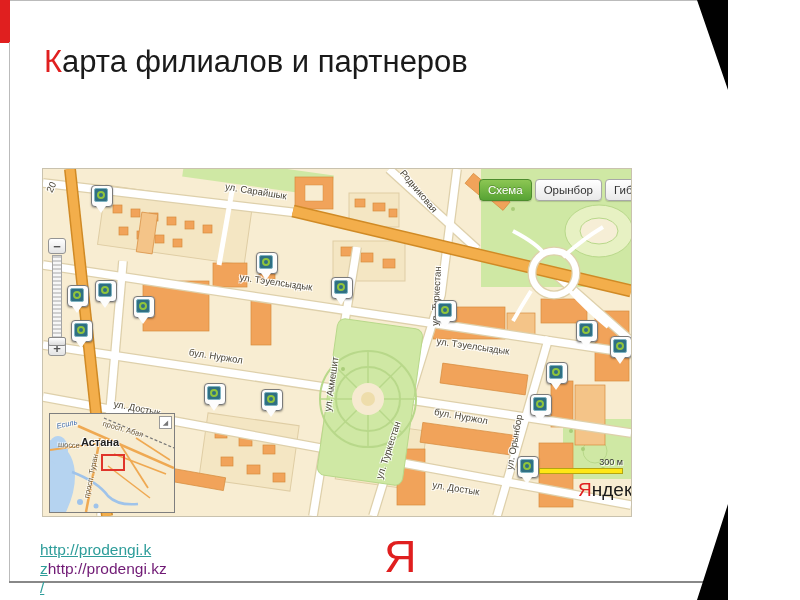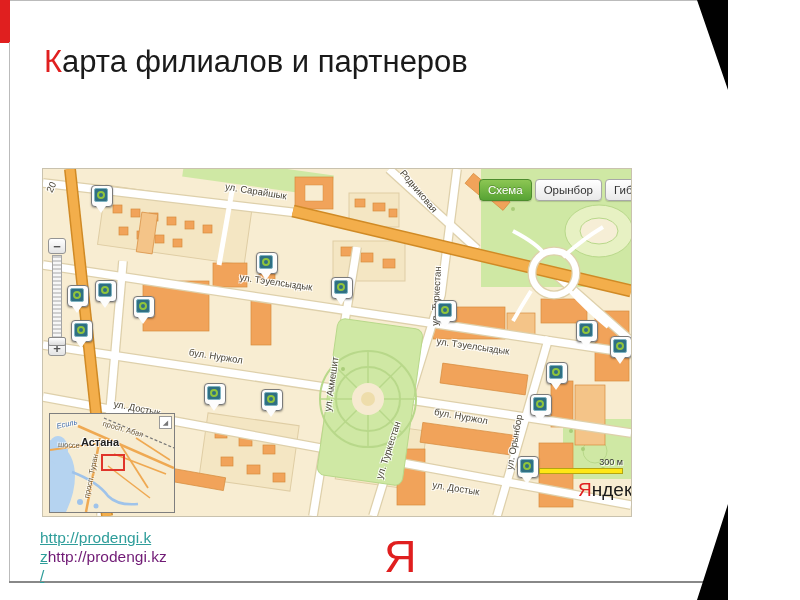--- a/index.html
+++ b/index.html
@@ -57,21 +57,21 @@
   
   .scale{position:absolute;right:8px;top:288px;width:84px;text-align:right;z-index:6;margin-left:16px;}
   .scale-label{font-size:9px;color:#333;text-shadow:1px 1px 0 #fff;}
   .scale-bar{margin-top:1px;width:84px;height:6px;background:#ffe715;border:1px solid #b3a512;box-sizing:border-box;}
   .ylogo{position:absolute;left:535px;top:310px;z-index:6;font-size:19px;font-weight:normal;color:#1a1a1a;}
   .ylogo .yred{color:#e01f1f;}
   .copyright{position:absolute;left:303px;top:327px;z-index:6;font-size:8px;color:#43413a;white-space:nowrap;
              text-shadow:1px 1px 0 rgba(255,255,255,.8);}
   .copylink{color:#953b2f;text-decoration:underline;}
   
-  .footer-links{position:absolute;left:40px;top:528px;font-size:15.5px;line-height:19px;}
+  .footer-links{position:absolute;left:40px;top:540px;font-size:15.5px;line-height:19px;}
   .tlink{color:#2e9d9a;text-decoration:underline;}
   .plain{color:#701a75;}
   .ya-letter{position:absolute;left:384px;top:534px;font-size:45px;line-height:45px;color:#e01f1f;}
   
   .corner{position:absolute;left:0;top:0;z-index:9;pointer-events:none;}
   .pageno{position:absolute;left:746px;top:557px;z-index:10;font-size:14px;color:#c8c8c8;}
 </style>
 </head>
 <body>
 

